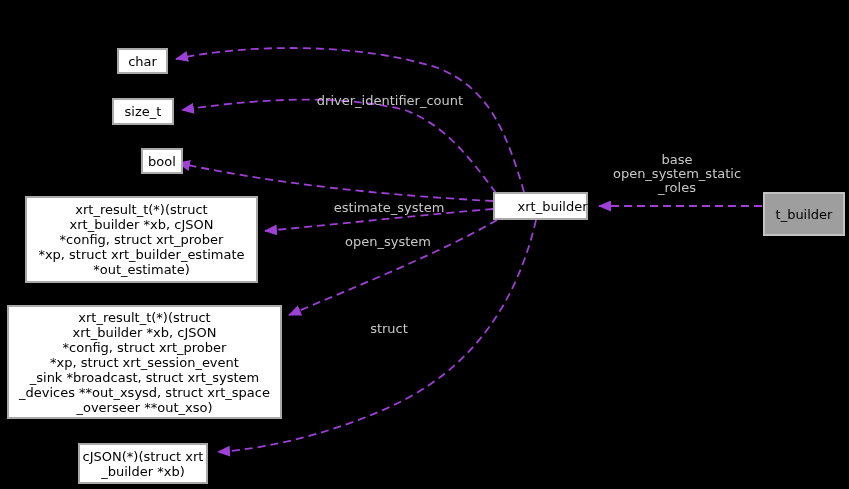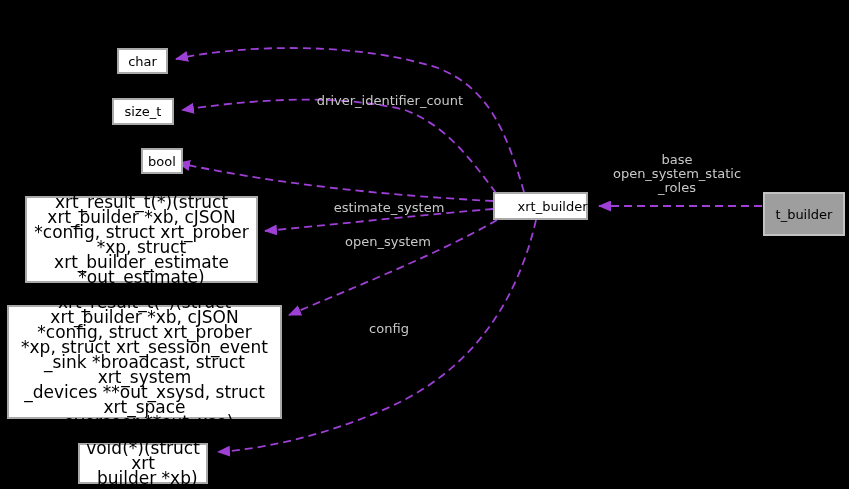--- a/index.html
+++ b/index.html
@@ -20,21 +20,21 @@
   }
   svg.edges{position:absolute;left:0;top:0;width:849px;height:489px;}
   path.edge{fill:none;stroke:var(--edge-color);stroke-width:1.8;stroke-dasharray:8 5;}
   .arrowhead{fill:var(--edge-color);}
   .node{
     position:absolute;box-sizing:border-box;
     background:var(--node-fill);border:2px solid var(--node-border);
     color:var(--node-text);
     display:flex;align-items:center;justify-content:center;
     text-align:center;white-space:pre-line;
-    font-size:17px;line-height:15px;
+    font-size:13px;line-height:15px;
   }
   .node.type{font-size:13px;}
   .node.highlight{background:var(--highlight-fill);border-color:var(--highlight-border);}
   .edge-label{
     position:absolute;color:var(--edge-label-color);
     text-align:center;white-space:pre-line;
     font-size:13px;line-height:14px;
   }
 </style>
 </head>
@@ -74,30 +74,30 @@
 *out_estimate)</div>
 
   <div class="node" style="left:7px;top:305px;width:275px;height:114px;">xrt_result_t(*)(struct
 xrt_builder *xb, cJSON
 *config, struct xrt_prober
 *xp, struct xrt_session_event
 _sink *broadcast, struct xrt_system
 _devices **out_xsysd, struct xrt_space
 _overseer **out_xso)</div>
 
-  <div class="node" style="left:78px;top:443px;width:130px;height:41px;">void(*)(struct xrt
+  <div class="node" style="left:78px;top:443px;width:130px;height:41px;">cJSON(*)(struct xrt
 _builder *xb)</div>
 
 
   <div class="edge-label" style="left:280px;top:94px;width:220px;">driver_identifier_count</div>
 
 
   <div class="edge-label" style="left:279px;top:201px;width:220px;">estimate_system</div>
 
   <div class="edge-label" style="left:278px;top:235px;width:220px;">open_system</div>
 
-  <div class="edge-label" style="left:279px;top:322px;width:220px;">config</div>
+  <div class="edge-label" style="left:279px;top:322px;width:220px;">struct</div>
 
   <div class="edge-label" style="left:567px;top:153px;width:220px;">base
 open_system_static
 _roles</div>
 
 </div>
 
 </body></html>

